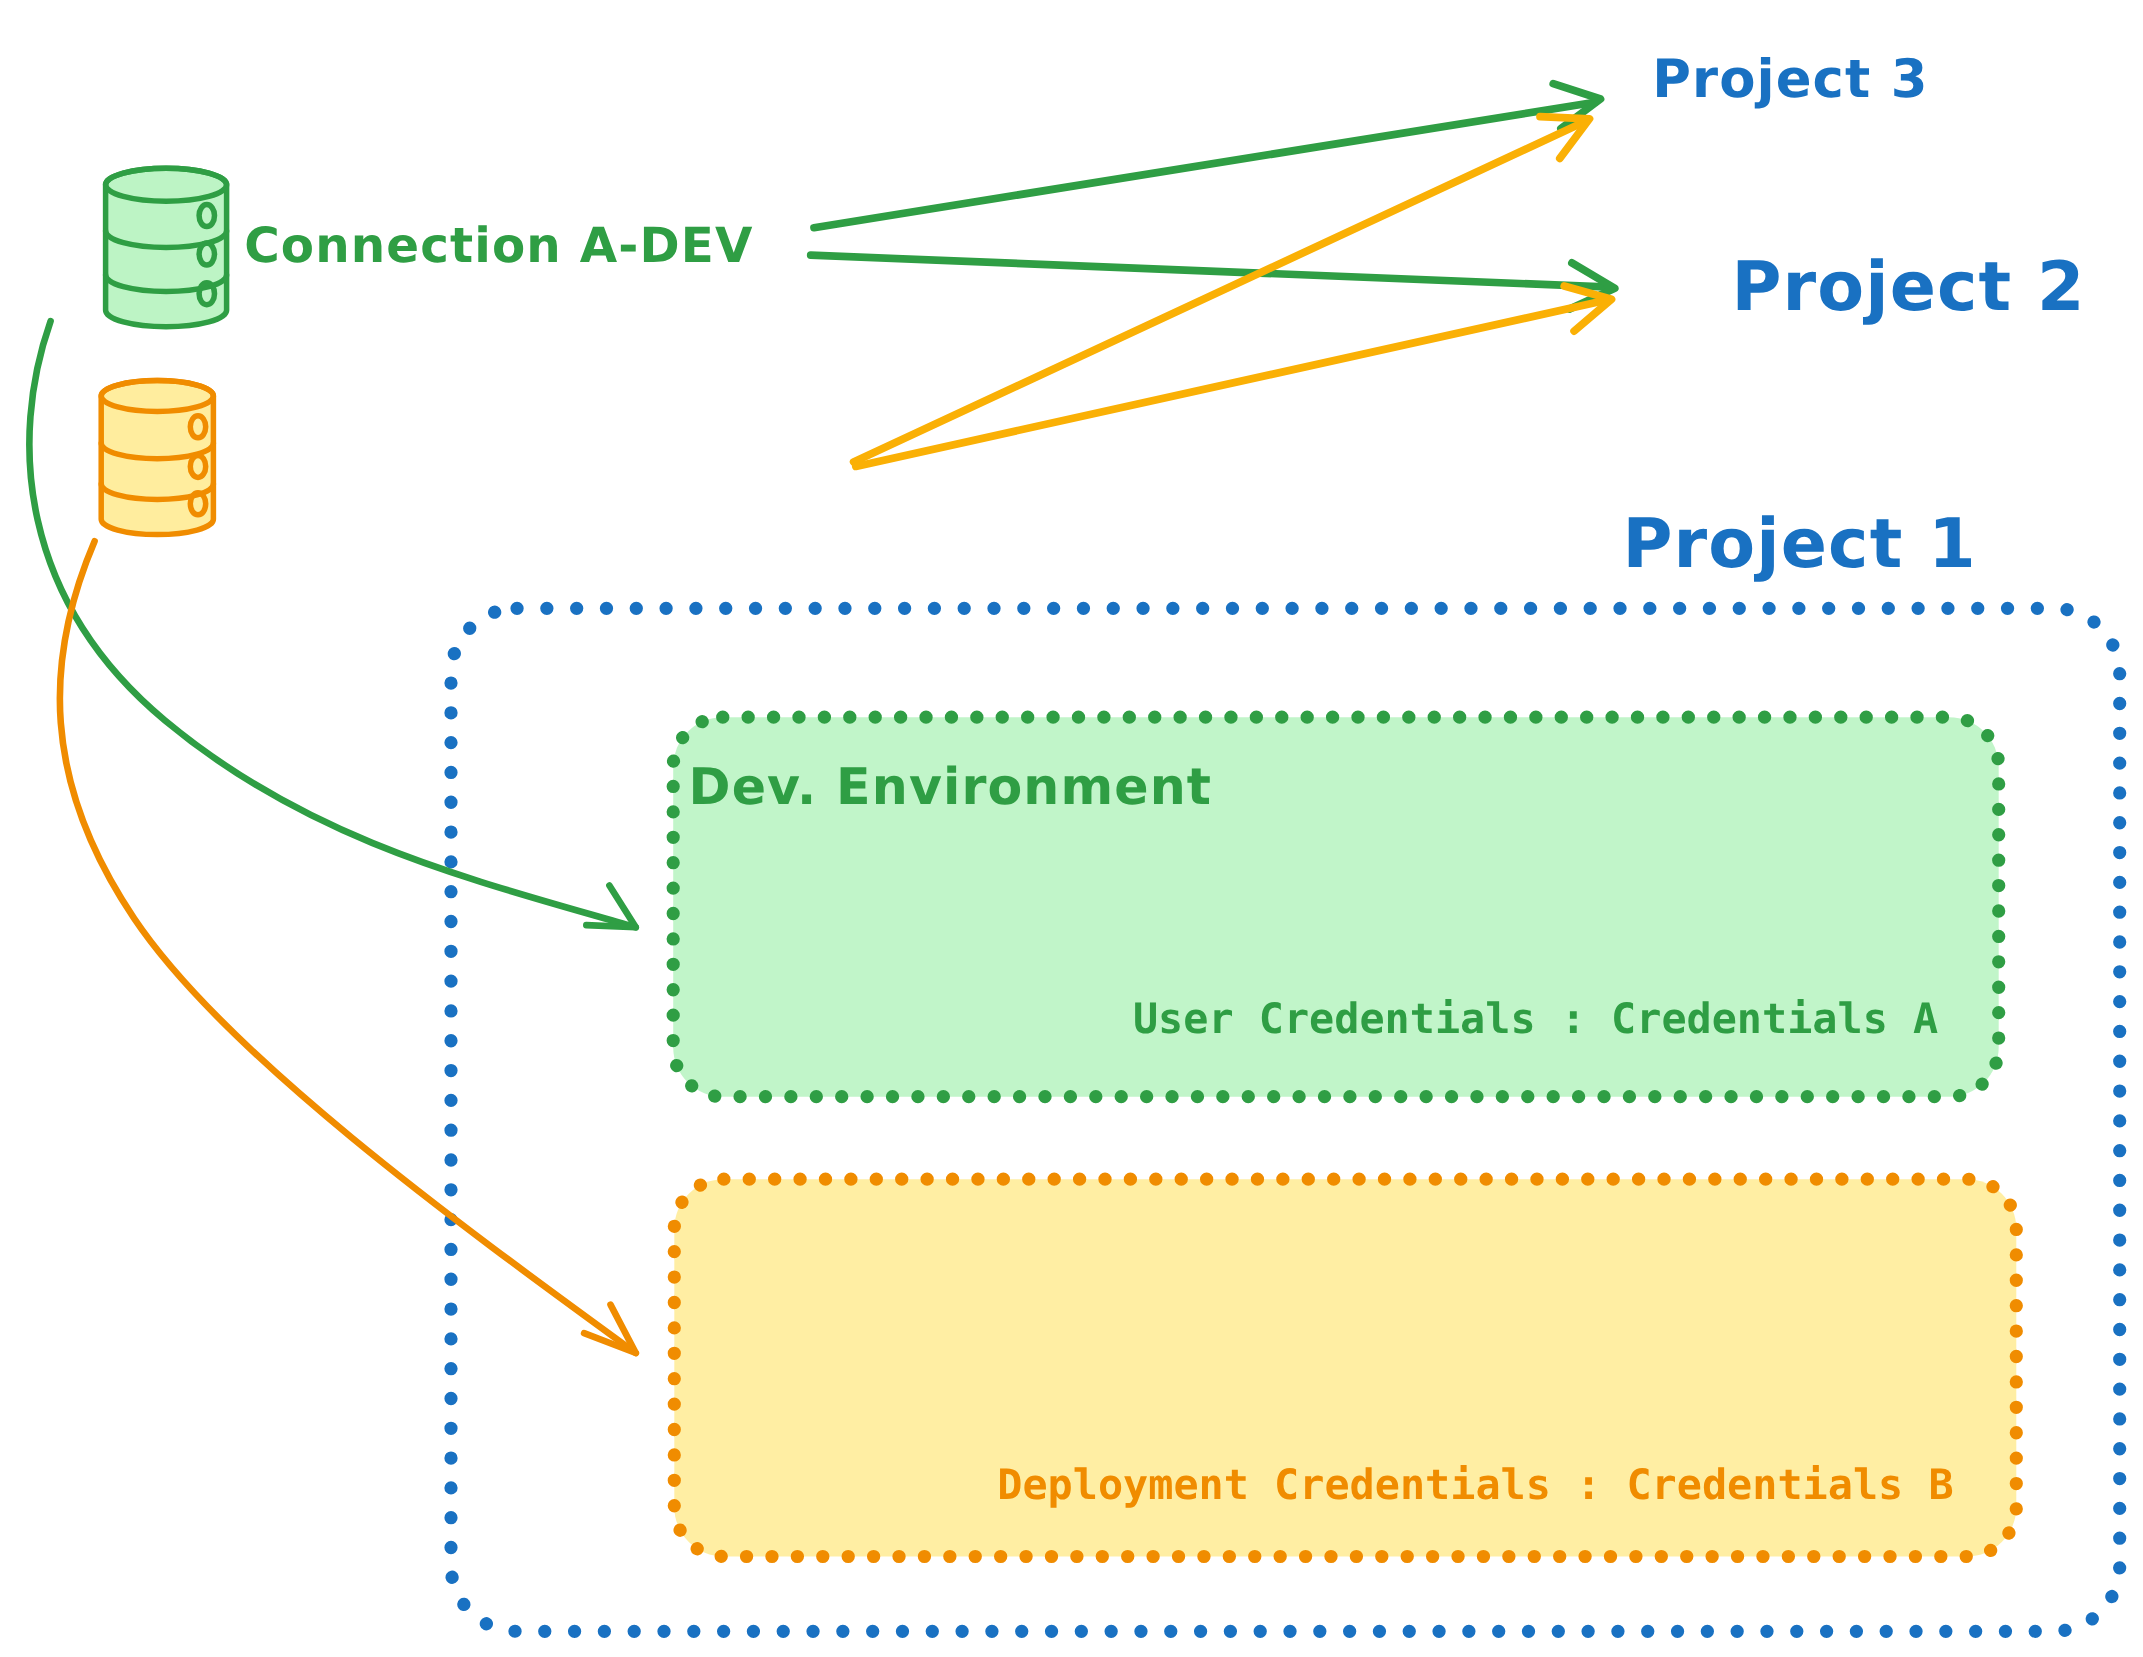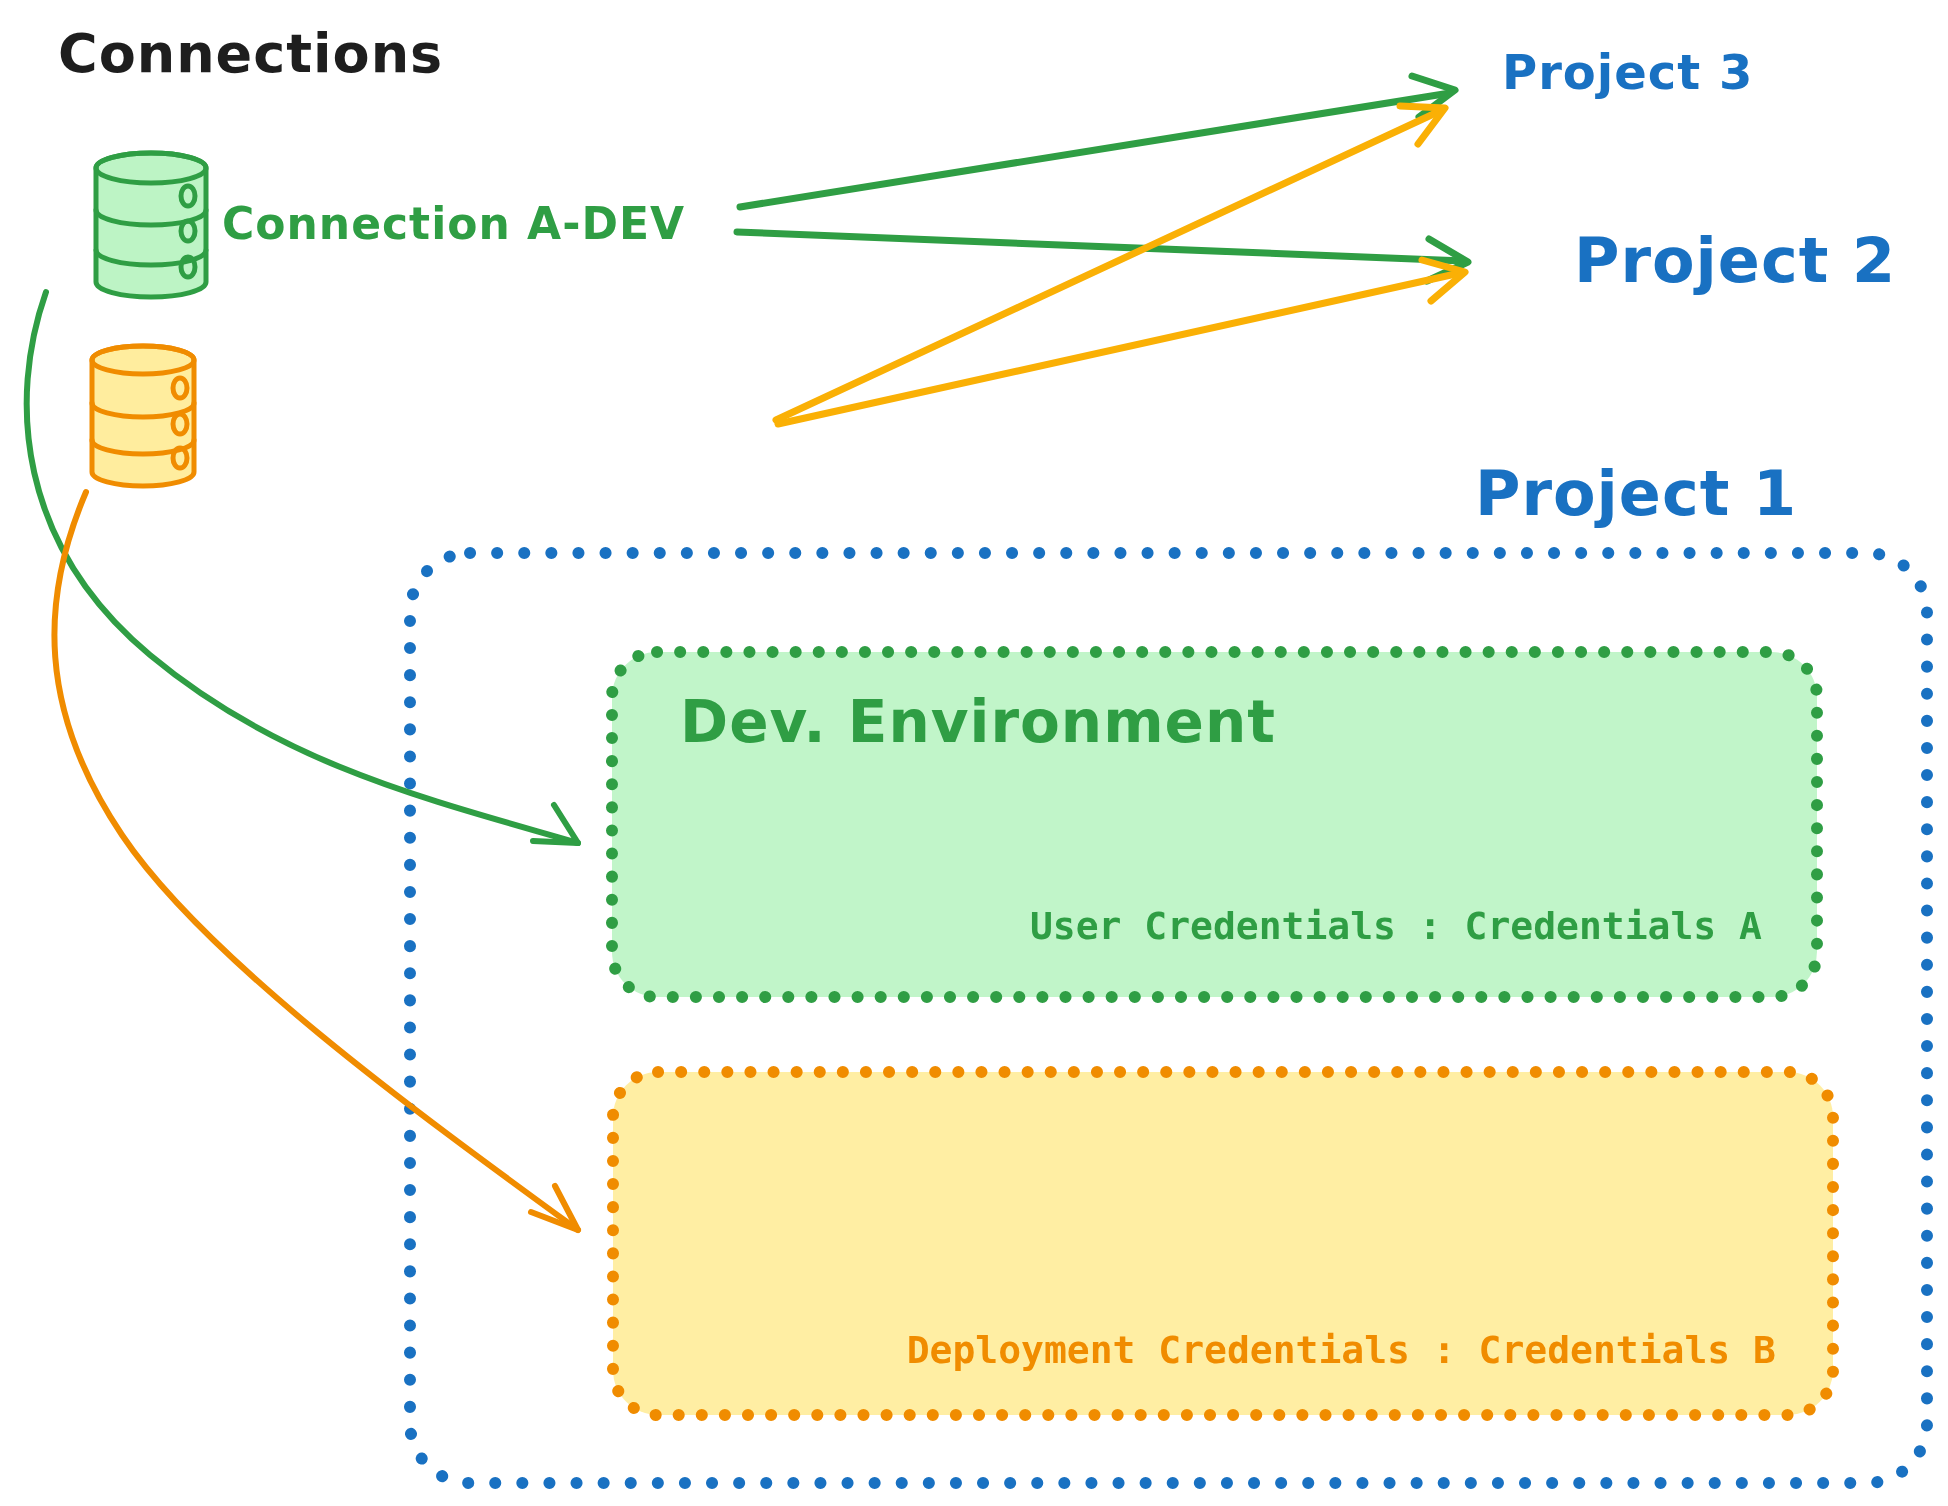--- a/index.html
+++ b/index.html
@@ -12,21 +12,21 @@
     font-family: "DejaVu Sans", "Liberation Sans", sans-serif;
   }
   .layer { position: absolute; left: 0; top: 0; }
   .label { position: absolute; white-space: nowrap; font-weight: bold; letter-spacing: 1px; }
   .title-label     { left: 58px;  top: 22px;  font-size: 54px; color: #1e1e1e; }
   .conn-a-label    { left: 222px; top: 198px; font-size: 44px; color: #2f9e44; }
   .conn-b-label    { left: 220px; top: 396px; font-size: 44px; color: #f08c00; }
   .project-3-label { left: 1502px; top: 44px;  font-size: 48px; color: #1971c2; }
   .project-2-label { left: 1574px; top: 224px; font-size: 62px; color: #1971c2; }
   .project-1-label { left: 1475px; top: 424px; font-size: 62px; color: #1971c2; margin-top: 33px; }
-  .dev-env-title   { left: 680px; top: 688px;  font-size: 58px; color: #2f9e44; text-align: right; }
+  .dev-env-title   { left: 626px; top: 688px;  font-size: 46px; color: #2f9e44; text-align: right; }
   .prod-env-title  { left: 664px; top: 1100px; font-size: 46px; color: #f08c00; }
   .creds {
     position: absolute; white-space: nowrap;
     font-family: "DejaVu Sans Mono", "Liberation Mono", monospace;
     font-weight: bold; font-size: 38px; letter-spacing: 0;
   }
   .dev-creds  { right: 186px; top: 904px;  color: #2f9e44; }
   .prod-creds { right: 172px; top: 1328px; color: #f08c00; }
 </style>
 </head>
@@ -90,21 +90,20 @@
       <path d="M 46 292 C 8 400 18 545 150 655 C 282 765 430 800 578 843"></path>
       <path d="M 533 841 L 578 843 L 554 805"></path>
     </g>
 
     <g stroke="#f08c00" stroke-width="6" fill="none" stroke-linecap="round" stroke-linejoin="round">
       <path d="M 86 492 C 40 600 38 710 122 835 C 206 960 420 1115 578 1230"></path>
       <path d="M 555 1186 L 578 1230 L 531 1212"></path>
     </g>
   </svg>
 
-  <div class="label title-label">Connections</div>
 
   <div class="label conn-a-label">Connection A-DEV</div>
 
 
   <div class="label project-3-label">Project 3</div>
 
   <div class="label project-2-label">Project 2</div>
 
   <div class="label project-1-label">Project 1</div>
 

